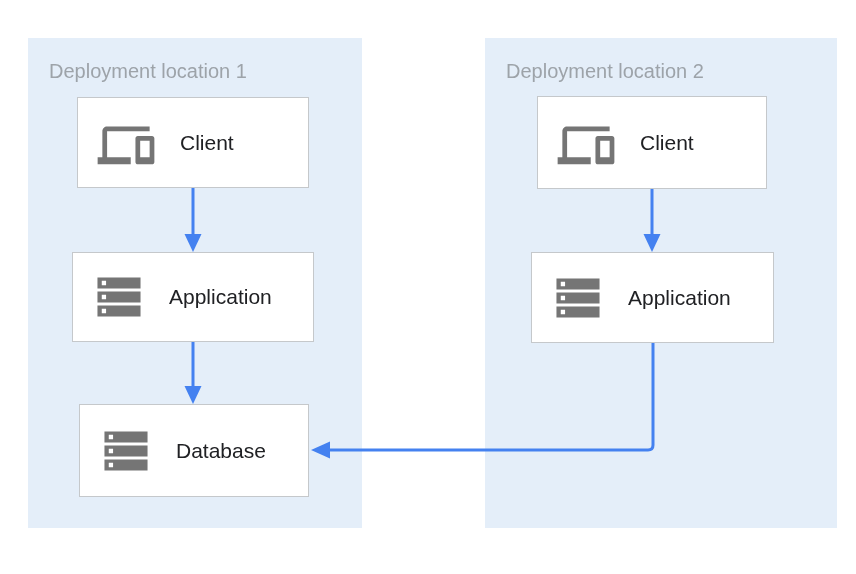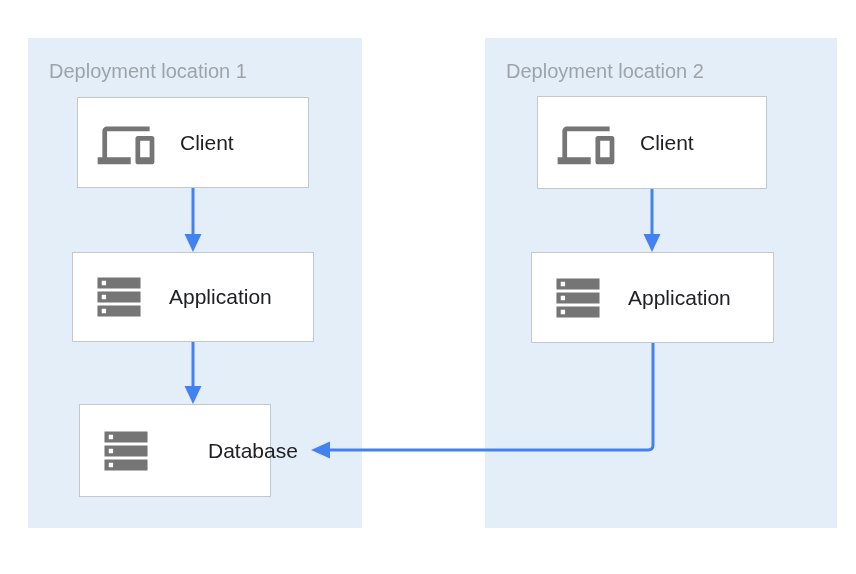--- a/index.html
+++ b/index.html
@@ -52,21 +52,21 @@
   .icon-devices{margin-left:18px;margin-right:24px;}
   .icon-server{margin-left:20px;margin-right:24px;}
   .node-label{
     font-size:21px;
     color:var(--label);
     white-space:nowrap;
   }
   
   .node-client-1{left:49px;top:59px;width:232px;height:91px;}
   .node-app-1{left:44px;top:214px;width:242px;height:90px;}
-  .node-db-1{left:51px;top:366px;width:192px;height:93px;gap:32px;}
+  .node-db-1{left:51px;top:366px;width:230px;height:93px;}
   .node-client-2{left:52px;top:58px;width:230px;height:93px;}
   .node-app-2{left:46px;top:214px;width:243px;height:91px;}
   .connectors{
     position:absolute;
     left:0;top:0;
     pointer-events:none;
   }
   .connectors path{stroke:var(--arrow);stroke-width:3;fill:none;}
   .connectors polygon{fill:var(--arrow);}
 </style>

